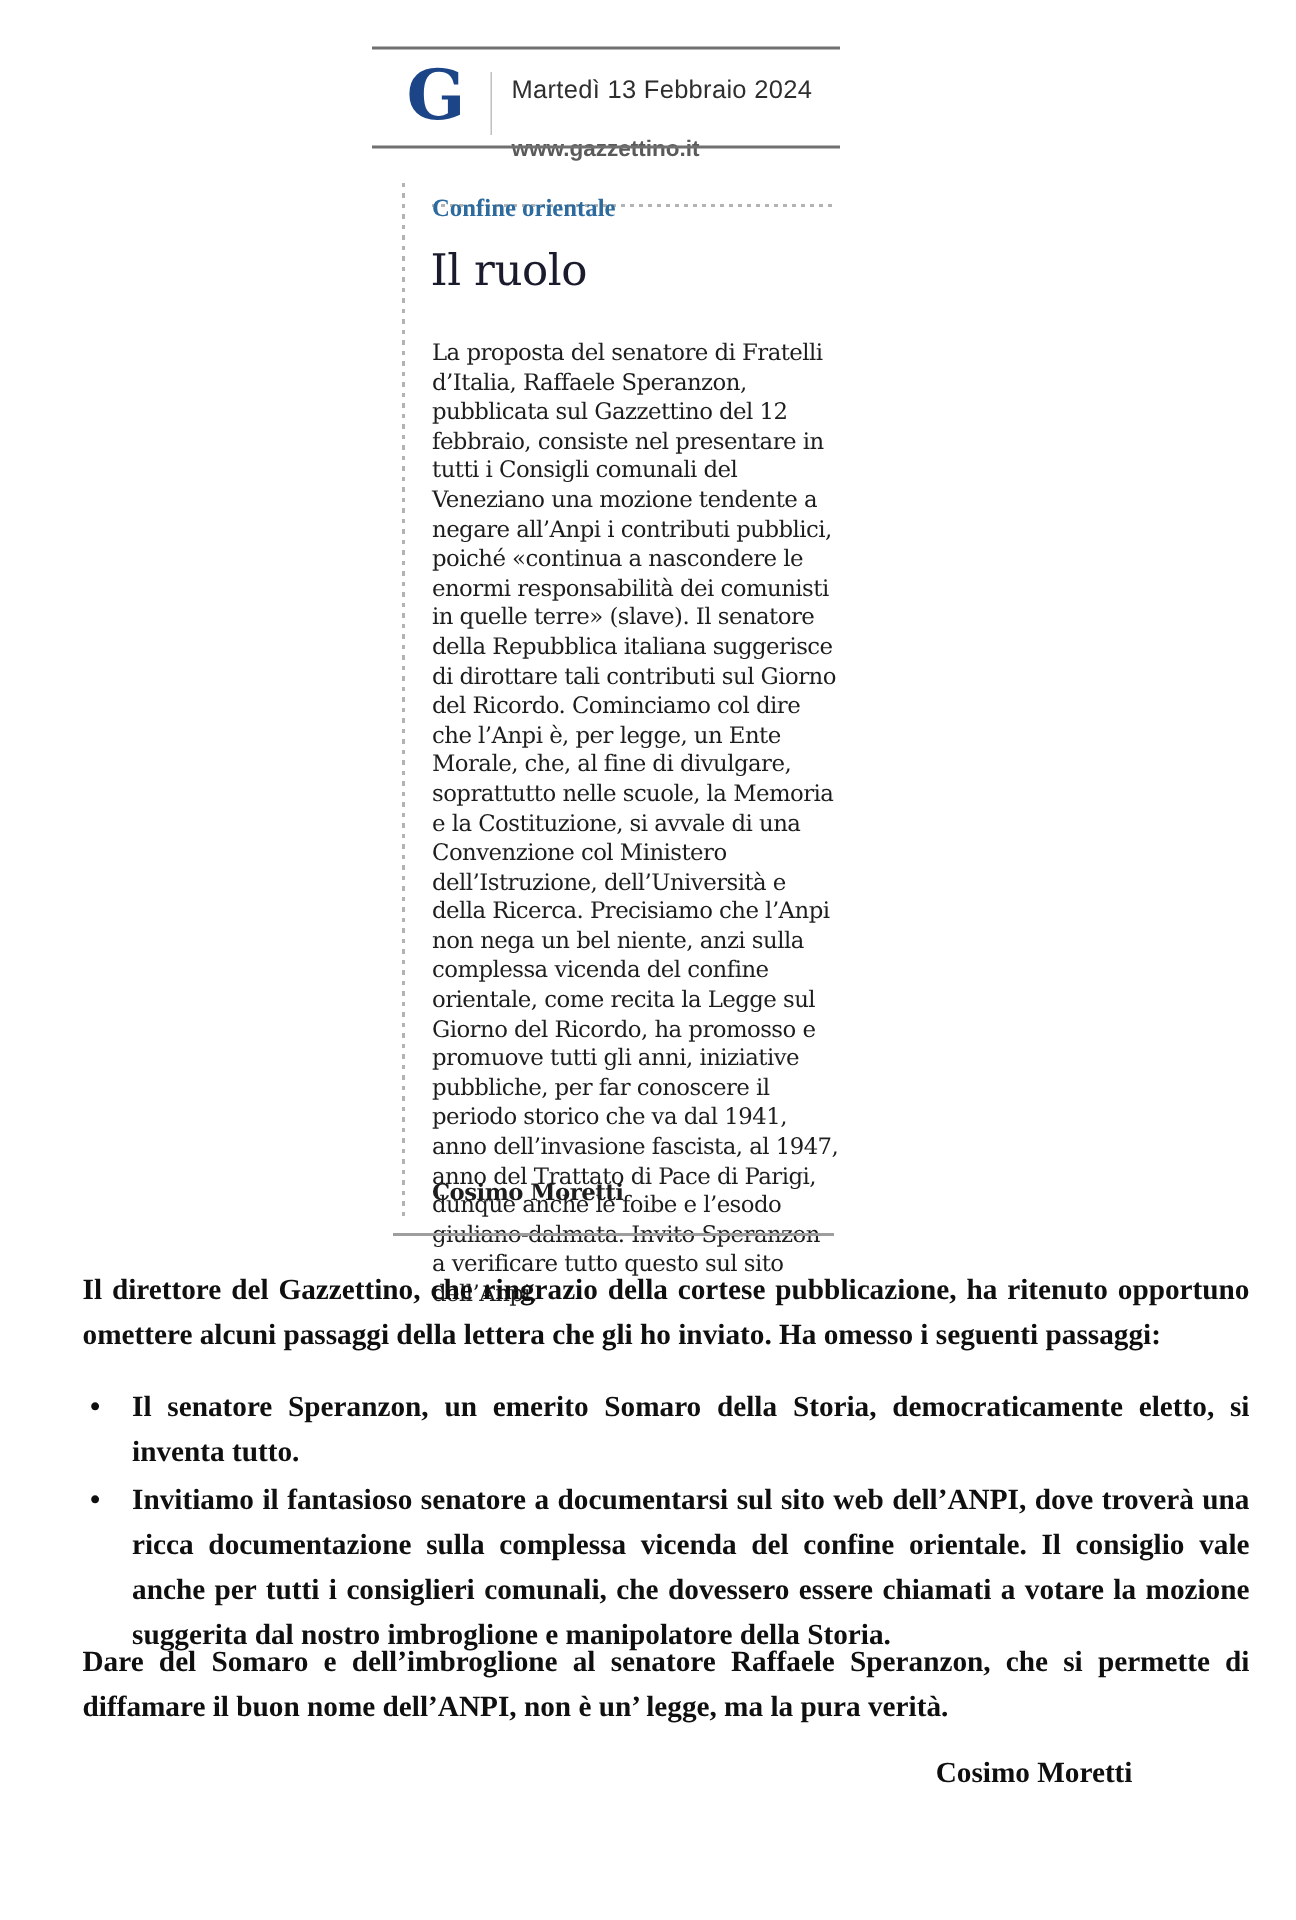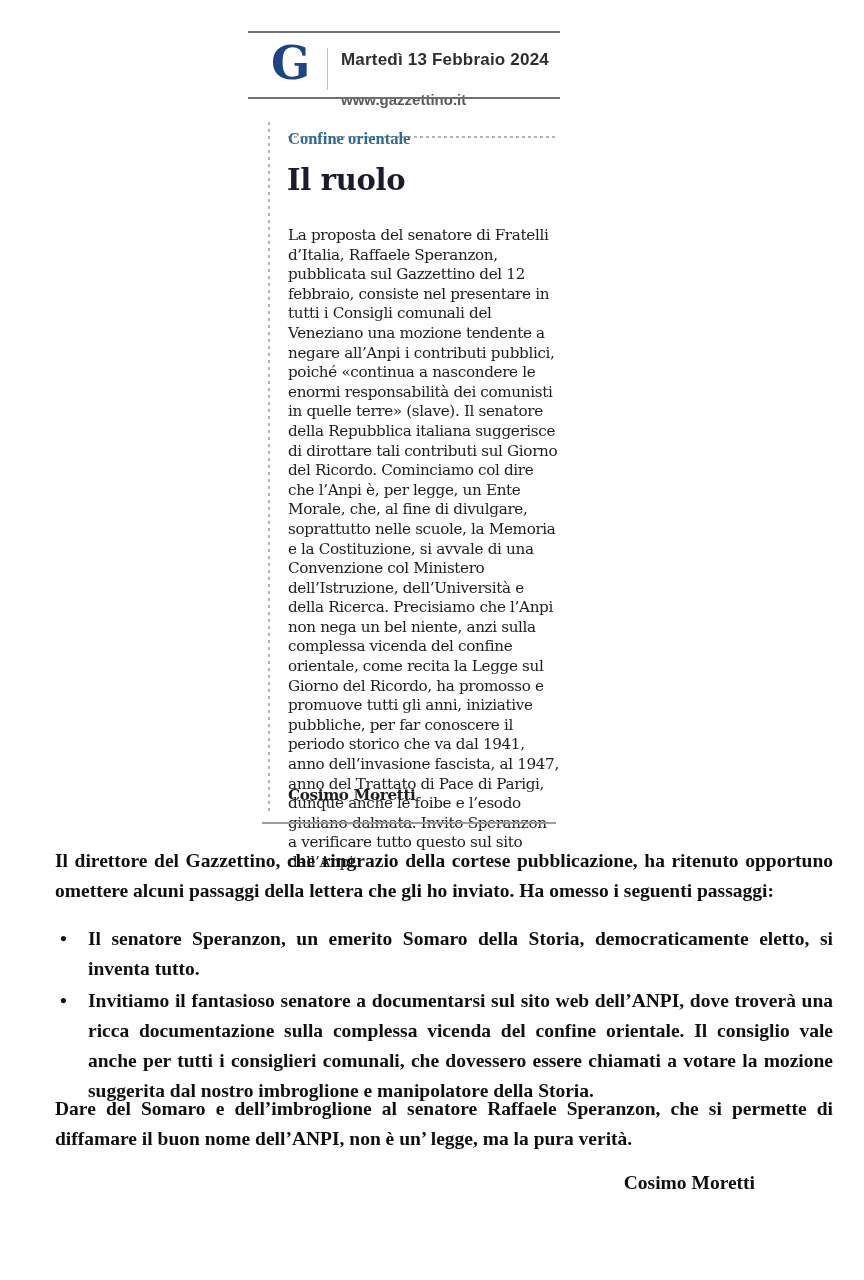--- a/index.html
+++ b/index.html
@@ -24,21 +24,21 @@
     font-weight: bold; font-size: 46px; line-height: 46px;
     color: var(--logo_blue);
   }
   .masthead-sep {
     position: absolute; left: 327px; top: 48px;
     width: 1px; height: 42px; background: #c0c0c0;
   }
   .masthead-date {
     position: absolute; left: 341px; top: 50px;
     font-family: "Liberation Sans", sans-serif;
-    font-weight: bold; font-size: 17px; color: #2e2e2e;
+    font-weight: normal; font-size: 17px; color: #2e2e2e;
     letter-spacing: 0.2px;
   }
   .masthead-url {
     position: absolute; left: 341px; top: 71px;
     font-family: "Liberation Sans", sans-serif;
     font-weight: bold; font-size: 15px; color: #5a5a5a; margin-top: 20px;
   }
 
   .dotted-left {
     position: absolute; left: 268px; top: 122px;
@@ -53,21 +53,21 @@
   .kicker {
     position: absolute; left: 288px; top: 129px;
     font-family: Liberation Serif, serif;
     font-weight: bold; font-size: 16.5px;
     color: var(--kicker_blue);
     text-align: right;
   }
   .headline {
     position: absolute; left: 287px; top: 164px; margin: 0;
     font-family: "DejaVu Serif", serif;
-    font-weight: bold; font-size: 29px; line-height: 33px;
+    font-weight: normal; font-size: 29px; line-height: 33px;
     color: var(--headline_dark);
     letter-spacing: -0.3px;
   }
   .article-body {
     position: absolute; left: 288px; top: 226px; margin: 0;
     width: 271px;
     font-family: "DejaVu Serif", serif;
     font-size: 15.2px; line-height: 19.6px;
     color: var(--body_text);
     letter-spacing: -0.35px;

